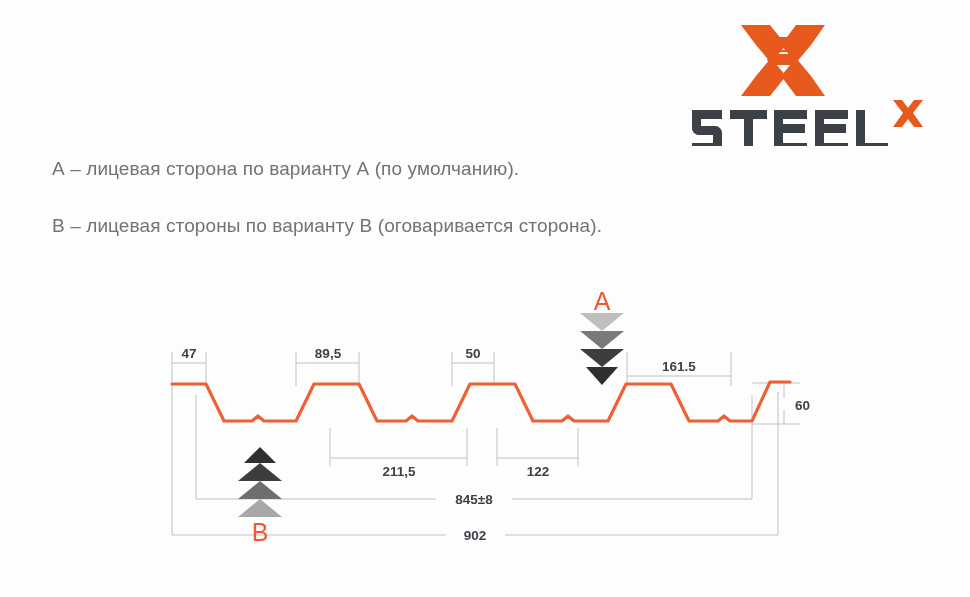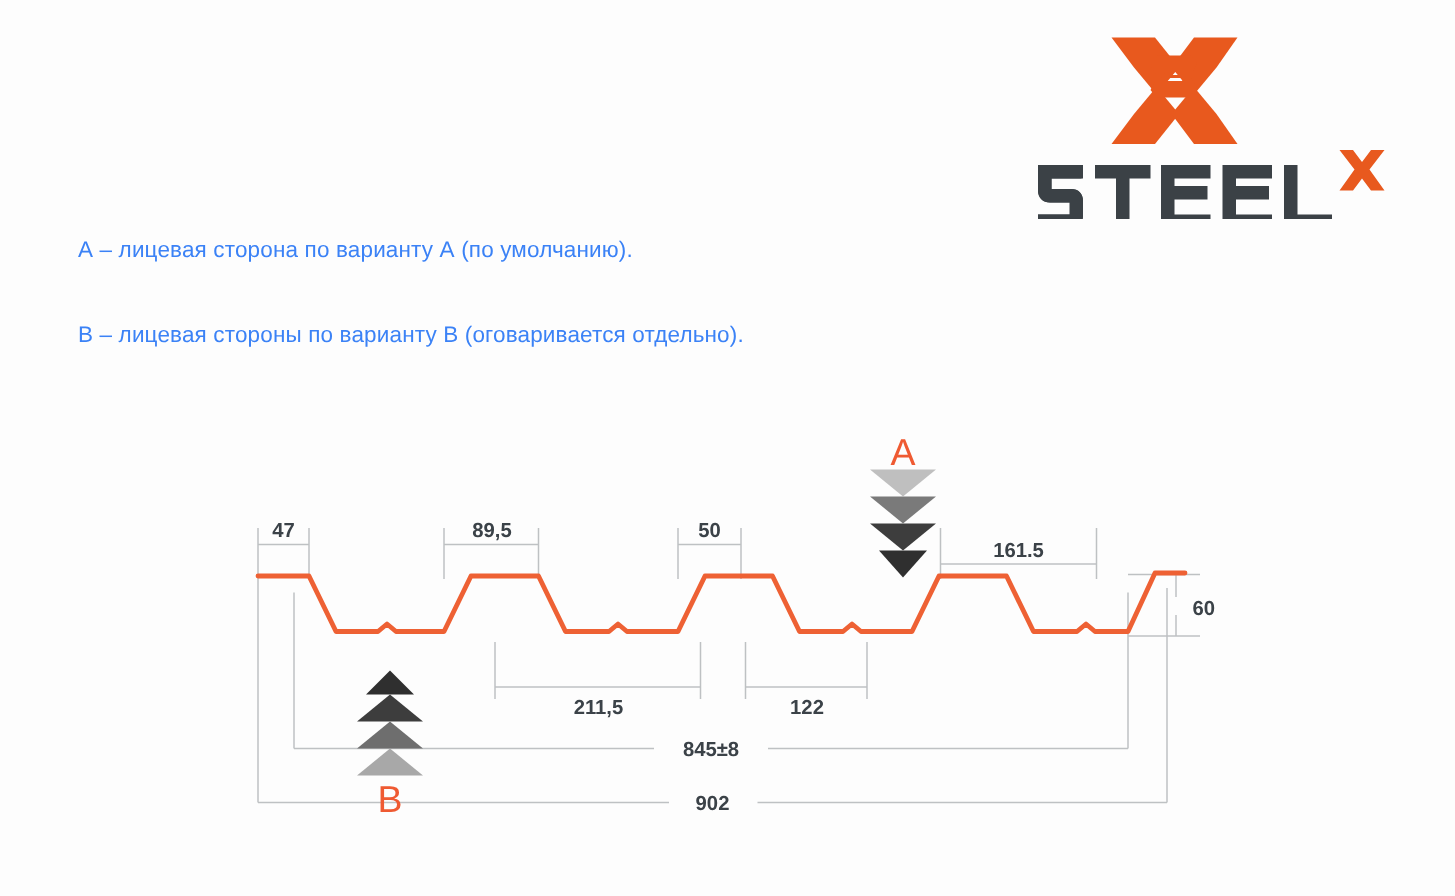--- a/index.html
+++ b/index.html
@@ -10,21 +10,21 @@
     position:relative;
     overflow:hidden;
   }
   .stage{position:absolute;left:0;top:0;width:970px;height:597px;}
 
   
   .logo{position:absolute;left:688px;top:18px;width:266px;height:128px;}
   .logo svg{display:block;}
 
   
-  .legend{position:absolute;left:52px;color:#3b82f6;font-size:15px;letter-spacing:.1px;white-space:nowrap;}
+  .legend{position:absolute;left:52px;color:#737373;font-size:19px;letter-spacing:.1px;white-space:nowrap;}
   .legend.l1{top:158px;}
   .legend.l2{top:215px;}
 
   
   .drawing{position:absolute;left:0;top:0;width:970px;height:597px;}
   .drawing svg{display:block;}
 
   .dimtext{
     font-family:"Liberation Sans", sans-serif;
     font-size:13.5px;font-weight:bold;fill:#3b4248;
@@ -64,21 +64,21 @@
         <path d="M168 92 h9 v33 h23 v9 h-32 z"></path>
       </g>
 
       <g fill="#e8591e">
         <path d="M205 82 h9 l6 8 l6 -8 h9 l-10 13 l10 14 h-9 l-6 -8 l-6 8 h-9 l10 -14 z"></path>
       </g>
     </svg>
   </div>
 
   <div class="legend l1">А – лицевая сторона по варианту А (по умолчанию).</div>
-  <div class="legend l2">В – лицевая стороны по варианту В (оговаривается отдельно).</div>
+  <div class="legend l2">В – лицевая стороны по варианту В (оговаривается сторона).</div>
 
   <div class="drawing">
     <svg width="970" height="597" viewBox="0 0 970 597" xmlns="http://www.w3.org/2000/svg">
 
       <g stroke="#bec1c3" stroke-width="1" fill="none">
 
         <line x1="172" y1="352" x2="172" y2="386"></line>
         <line x1="206" y1="352" x2="206" y2="386"></line>
 
         <line x1="296" y1="352" x2="296" y2="386"></line>

